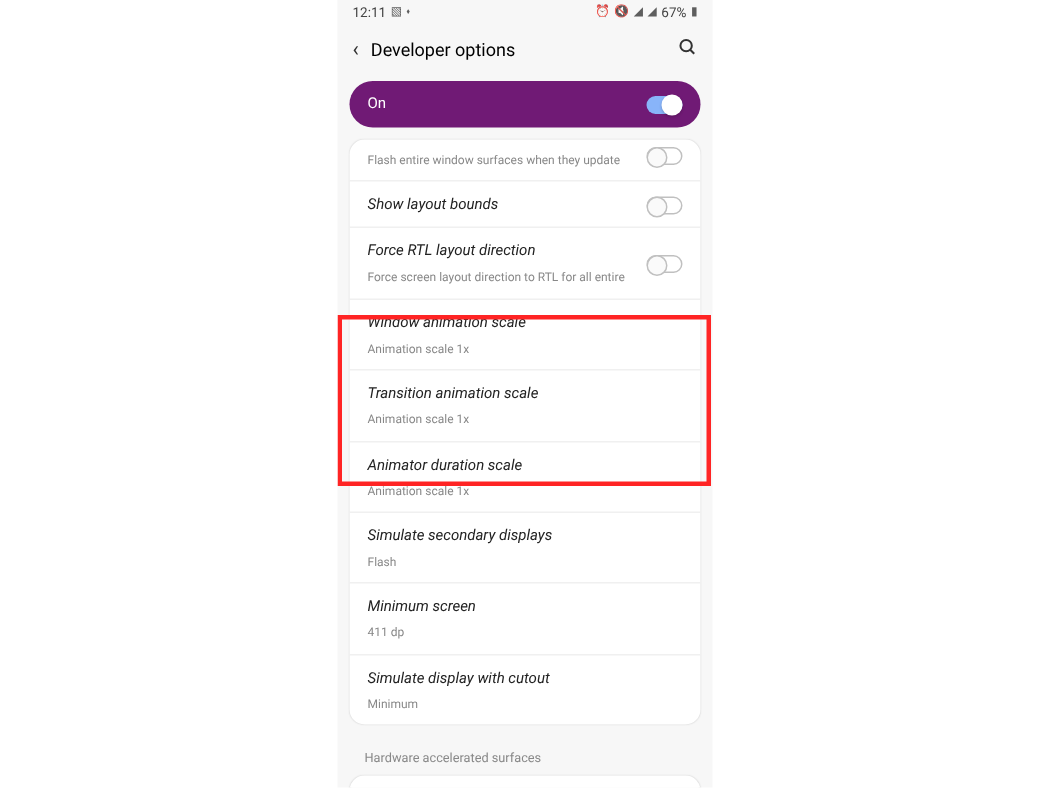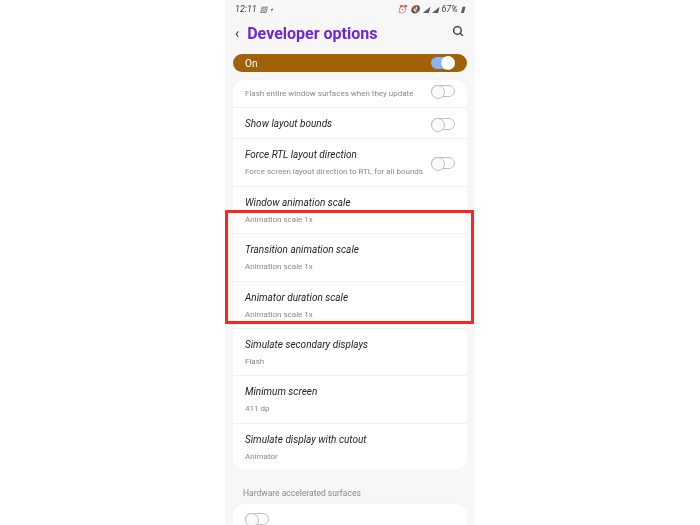--- a/index.html
+++ b/index.html
@@ -23,38 +23,38 @@
   .status-bar {
     height: 18px;
     display: flex;
     justify-content: space-between;
     align-items: center;
     padding: 0 10px;
     font-size: 9px;
     color: #444;
     background: #f7f7f7;
   }
-  .status-left, .status-right { display: flex; align-items: flex-end; gap: 3px; font-style: italic; }
+  .status-left, .status-right { display: flex; align-items: flex-start; gap: 3px; }
   .status-icon { font-size: 8px; line-height: 1; opacity: .85; }
   .titlebar {
     height: 30px;
     display: flex;
     align-items: center;
     padding: 0 10px;
     background: #f7f7f7;
     gap: 8px;
   }
   .back-arrow { font-size: 14px; color: #333; cursor: pointer; }
-  .title-text { flex: 1; font-size: 16px; color: #6d28d9; font-weight: bold; }
+  .title-text { flex: 1; font-size: 12px; color: #000000; }
   .search-btn { font-size: 12px; color: #333; cursor: pointer; }
   .on-pill {
     margin: 6px 8px 8px;
-    background: #a16207;
+    background: #701a75;
     border-radius: 16px;
-    height: 18px;
+    height: 31px;
     display: flex;
     align-items: center;
     justify-content: space-between;
     padding: 0 12px;
     color: #fff;
   }
   .on-pill .switch {
     width: 24px; height: 12px; border-radius: 10px; background: #88b4f9;
     position: relative; display: inline-block;
   }
@@ -152,21 +152,21 @@
       <div class="row-text">
         <div class="row-title">Show layout bounds</div>
       </div>
       <div class="toggle-off">
           <div class="knob"></div>
         </div>
     </div>
     <div class="row">
       <div class="row-text">
         <div class="row-title">Force RTL layout direction</div>
-        <div class="row-sec">Force screen layout direction to RTL for all bounds</div>
+        <div class="row-sec">Force screen layout direction to RTL for all entire</div>
       </div>
       <div class="toggle-off">
           <div class="knob"></div>
         </div>
     </div>
     <div class="row">
       <div class="row-text">
         <div class="row-title">Window animation scale</div>
         <div class="row-sec">Animation scale 1x</div>
       </div>
@@ -191,21 +191,21 @@
     </div>
     <div class="row">
       <div class="row-text">
         <div class="row-title">Minimum screen</div>
         <div class="row-sec">411 dp</div>
       </div>
     </div>
     <div class="row">
       <div class="row-text">
         <div class="row-title">Simulate display with cutout</div>
-        <div class="row-sec">Animator</div>
+        <div class="row-sec">Minimum</div>
       </div>
     </div>
   </div>
 
   <div class="section-label">Hardware accelerated surfaces</div>
 
   <div class="card">
     <div class="row">
       <div class="toggle-off">
           <div class="knob"></div>

